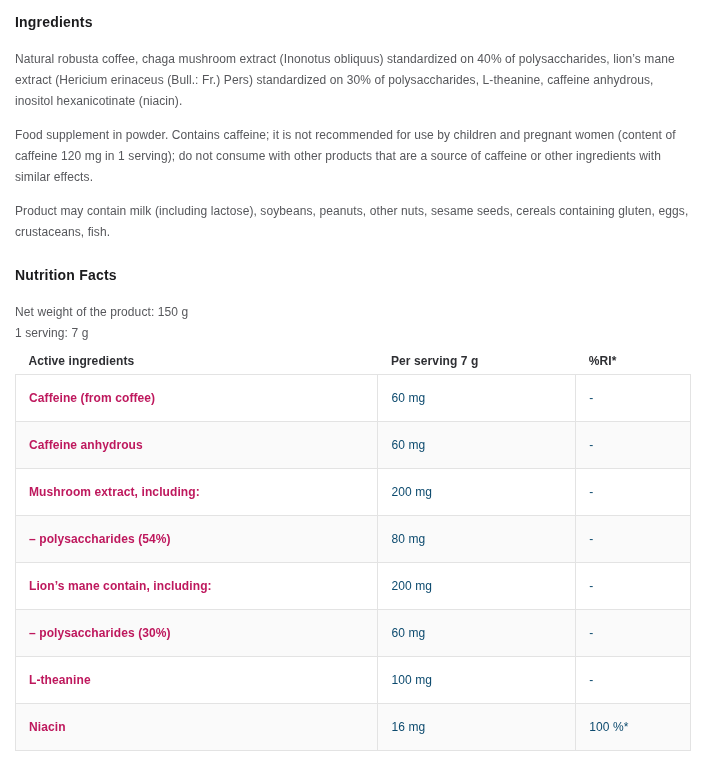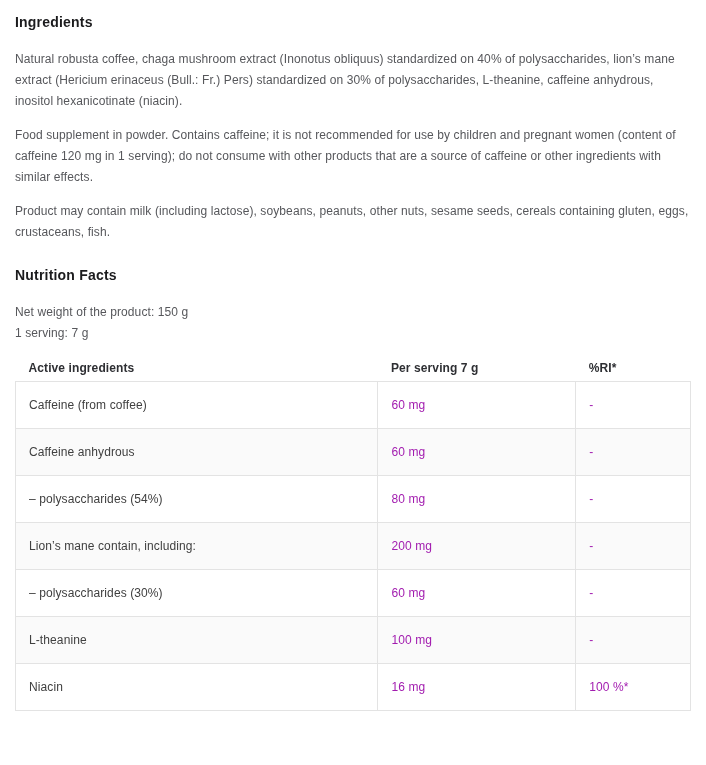--- a/index.html
+++ b/index.html
@@ -29,21 +29,21 @@
     margin-top: 24px;
   }
   .body-paragraph {
     font-size: 12px;
     line-height: 21px;
     color: #56575b;
     margin: 0 0 13px 0;
     letter-spacing: 0.1px;
   }
   .info-block {
-    margin: 0 0 17px 0;
+    margin: 0 0 10px 0;
   }
   .info-line {
     font-size: 12px;
     line-height: 21px;
     color: #56575b;
     letter-spacing: 0.1px;
   }
   table.nutrition-table {
     width: 100%;
     border-collapse: collapse;
@@ -61,27 +61,27 @@
     padding: 0 13px 6px 13px;
     border: none;
     background: #ffffff;
     letter-spacing: 0.1px;
   }
   .nutrition-table tbody td {
     border: 1px solid #e3e3e3;
     padding: 15px 13px;
     font-size: 12px;
     line-height: 16px;
-    color: #a21caf;
+    color: #0c4a6e;
     background: transparent;
     letter-spacing: 0.1px;
   }
   .nutrition-table tbody td:first-child {
-    font-weight: 400;
-    color: #404040;
+    font-weight: 700;
+    color: #be185d;
   }
   .nutrition-table tbody tr:nth-child(even) {
     background: #fafafa;
   }
 </style>
 </head>
 <body>
 
 <div class="container">
 
@@ -118,20 +118,25 @@
           <td>Caffeine (from coffee)</td>
           <td>60 mg</td>
           <td>-</td>
         </tr>
         <tr>
           <td>Caffeine anhydrous</td>
           <td>60 mg</td>
           <td>-</td>
         </tr>
         <tr>
+          <td>Mushroom extract, including:</td>
+          <td>200 mg</td>
+          <td>-</td>
+        </tr>
+        <tr>
           <td>– polysaccharides (54%)</td>
           <td>80 mg</td>
           <td>-</td>
         </tr>
         <tr>
           <td>Lion’s mane contain, including:</td>
           <td>200 mg</td>
           <td>-</td>
         </tr>
         <tr>

